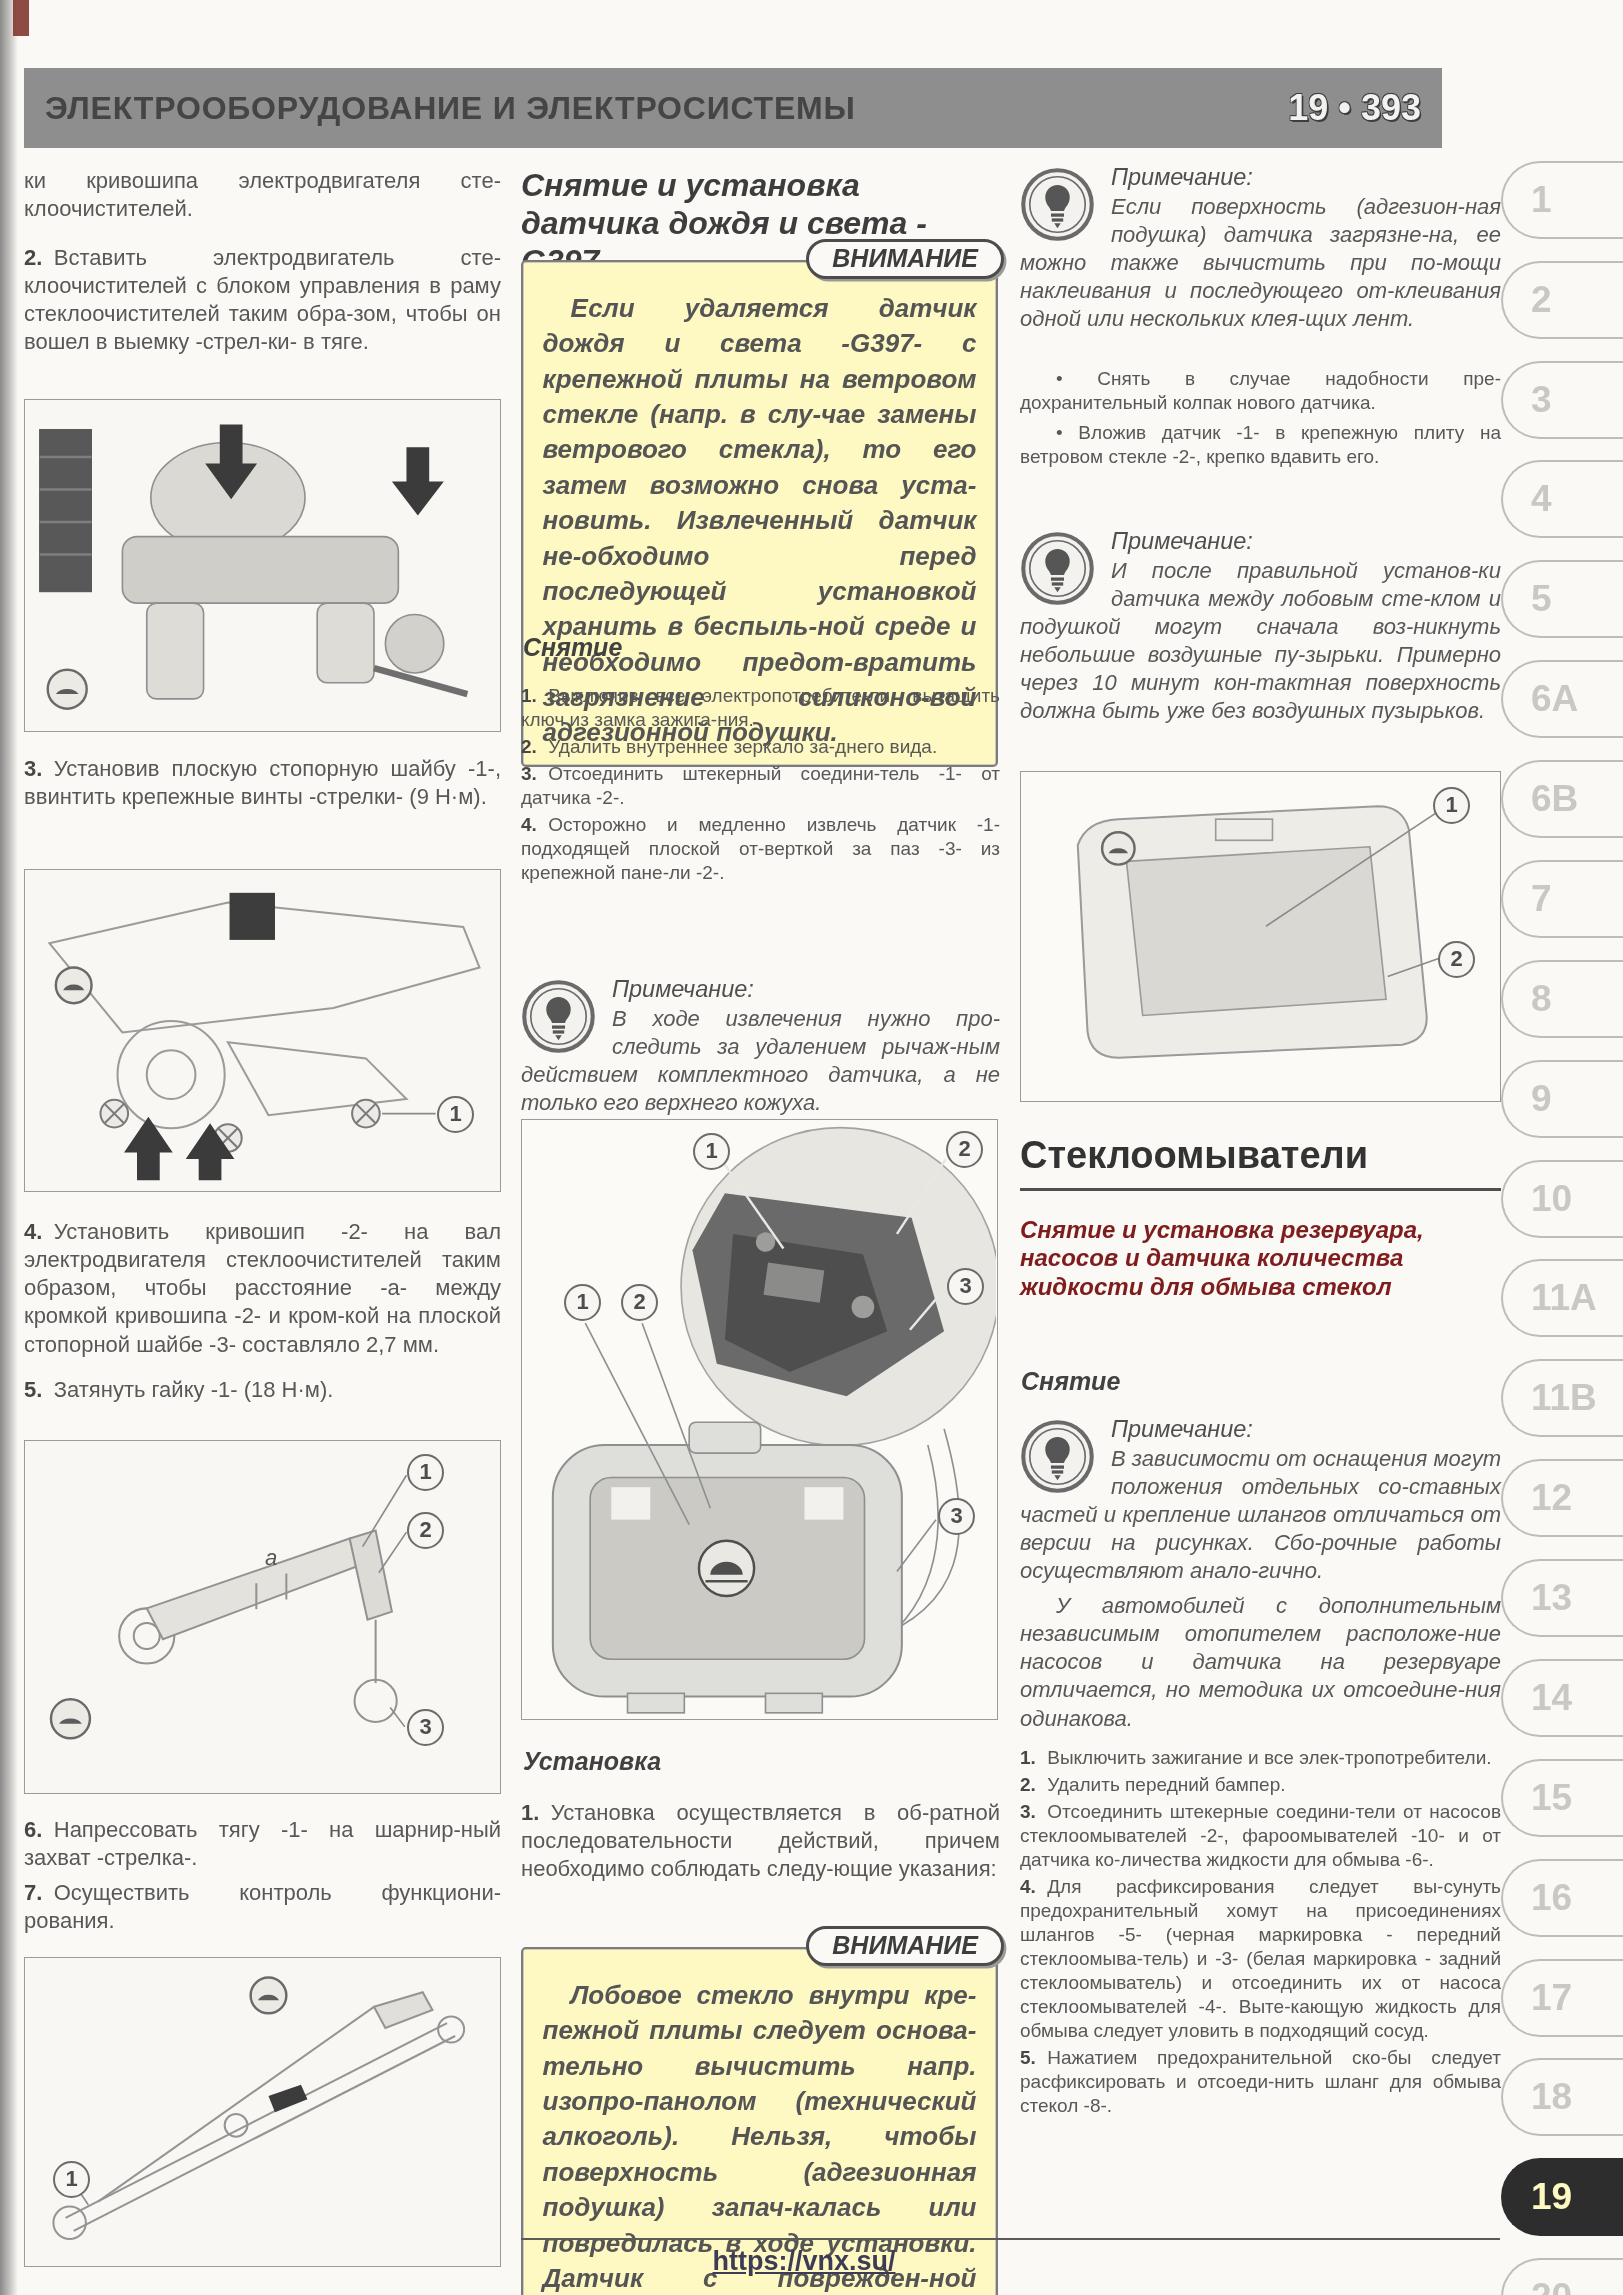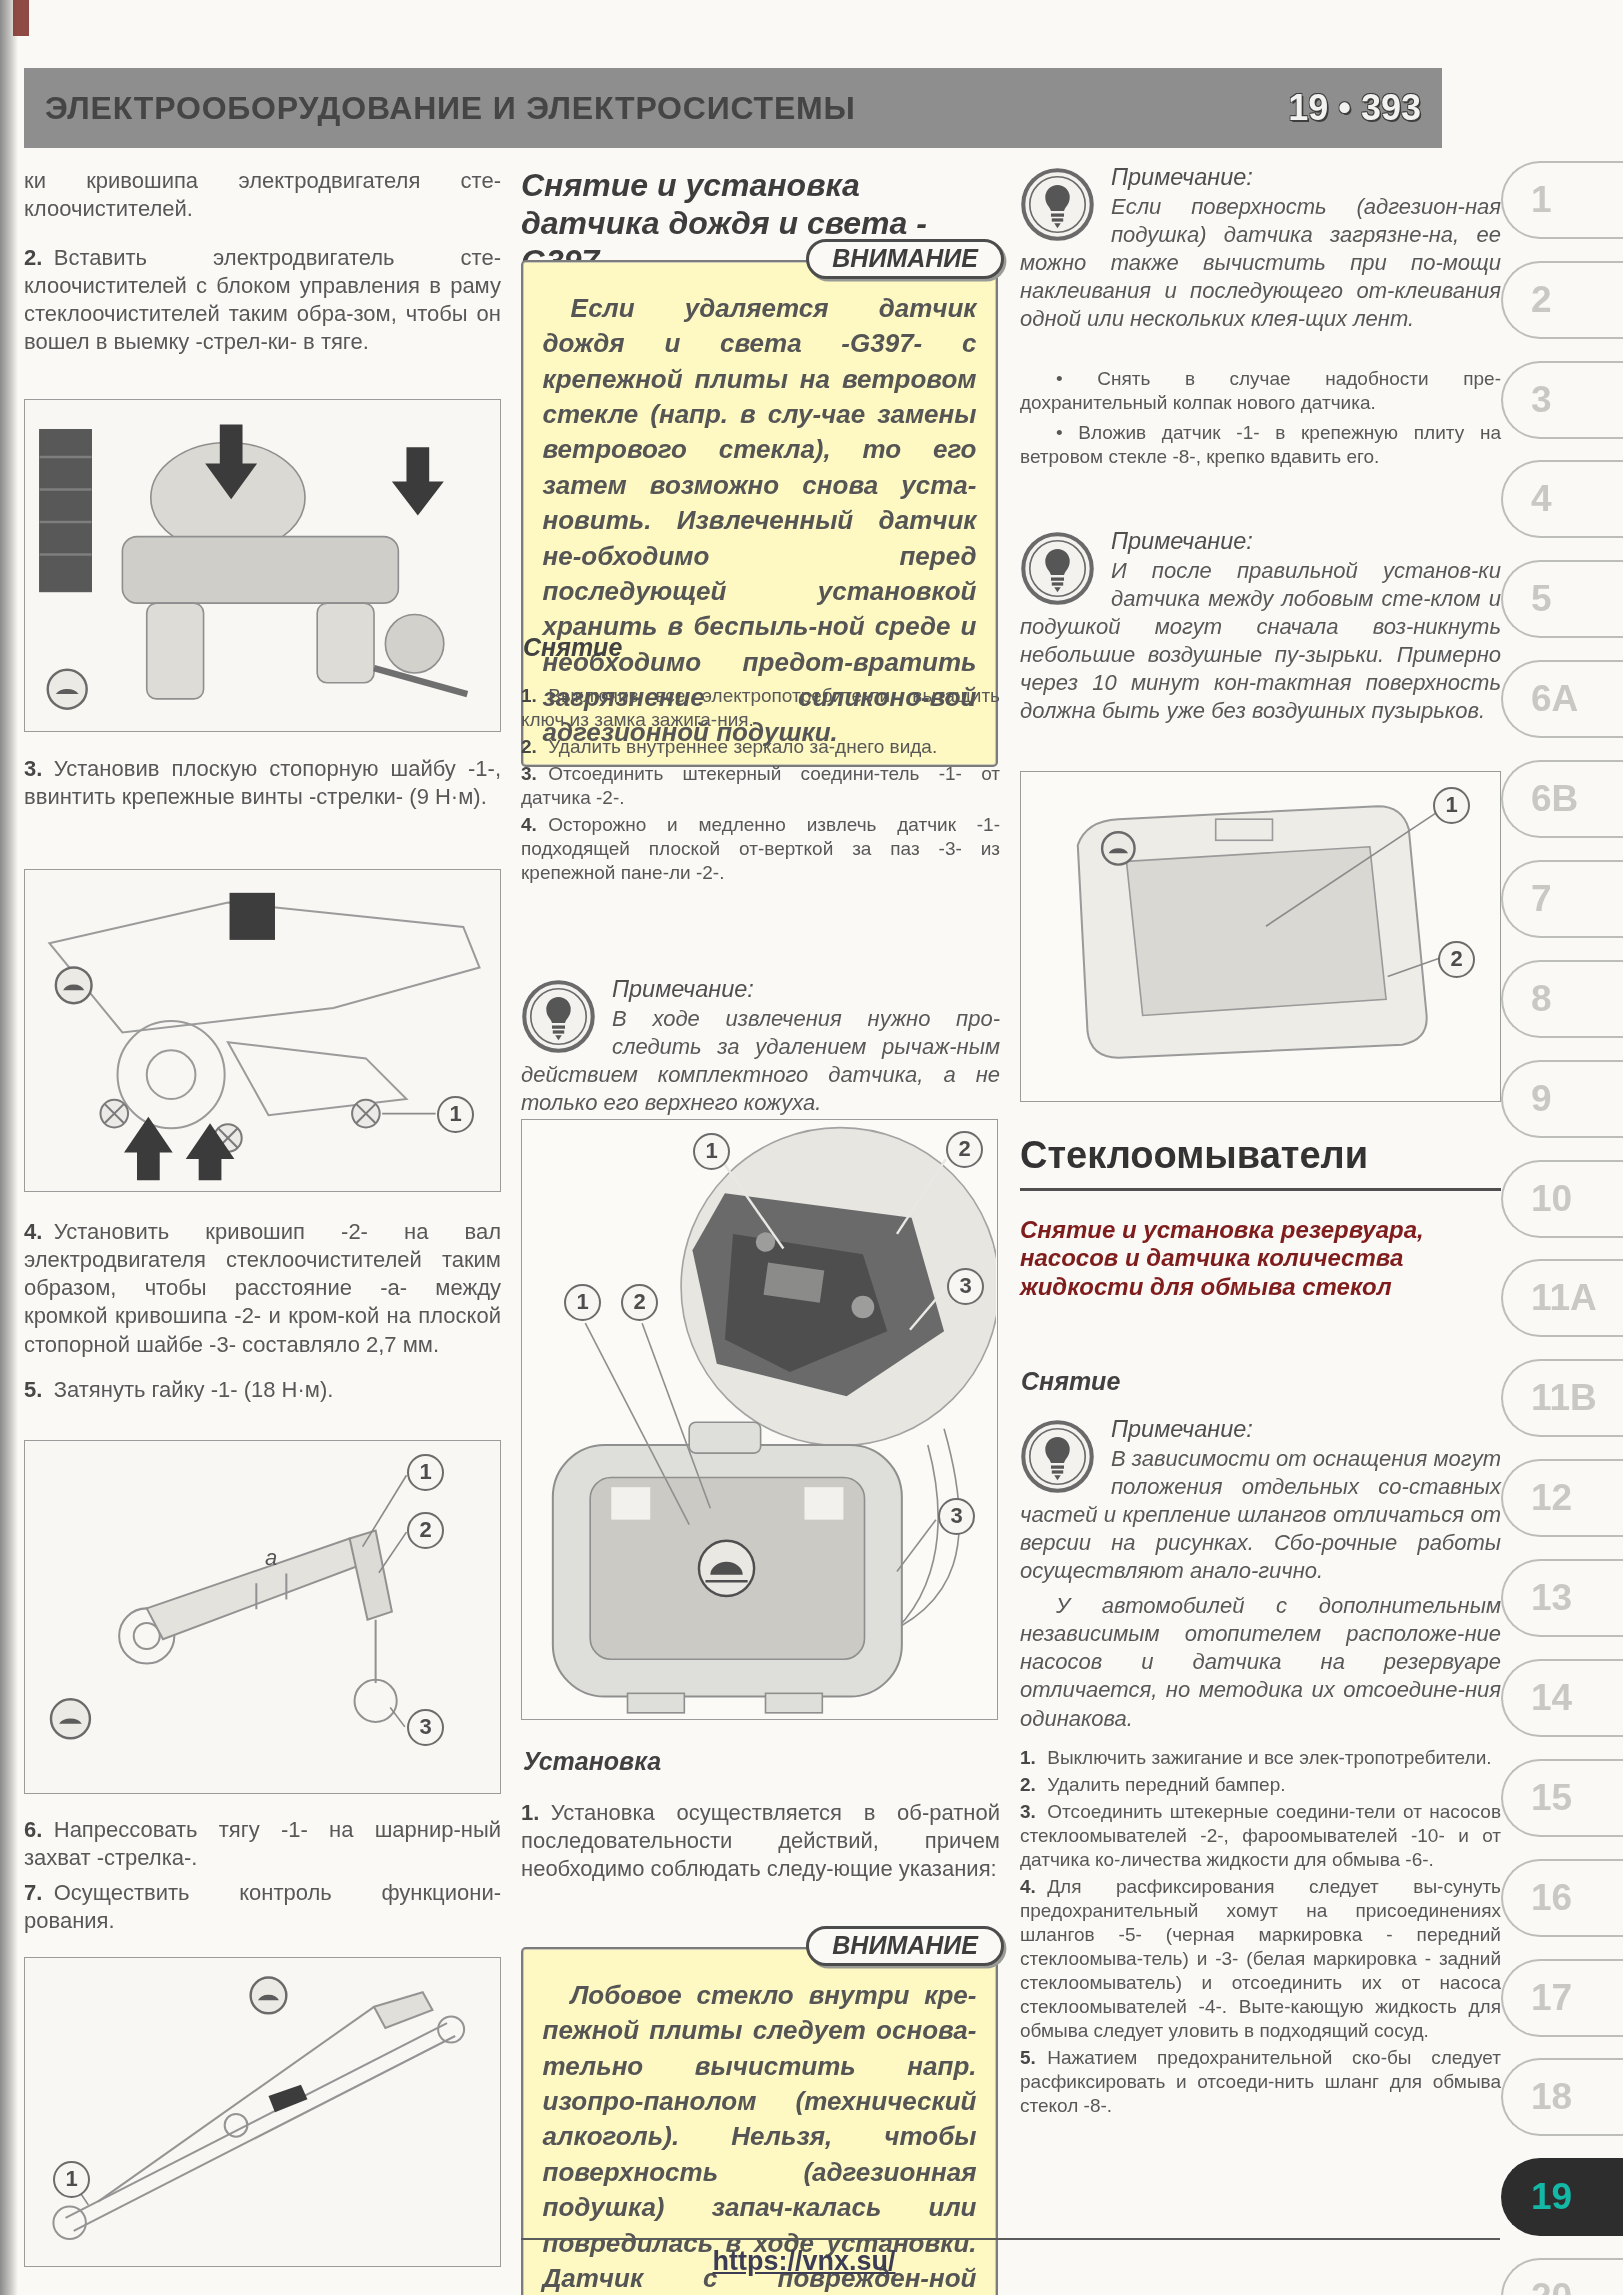--- a/index.html
+++ b/index.html
@@ -75,21 +75,21 @@
   }
   .dim { position:absolute; font-style:italic; font-size:22px; color:#555; }
 
   
   .tab {
     position:absolute; left:1501px; width:123px; height:78px;
     border:2.4px solid #bdbdba; border-right:none; border-radius:39px 0 0 39px;
     background:#faf9f6; font-weight:bold; font-size:37px; color:#c9c8c3;
     line-height:73px; padding-left:28px;
   }
-  .tab.active { background:#2d2d2d; border-color:#2d2d2d; color:#14b8a6; }
+  .tab.active { background:#2d2d2d; border-color:#2d2d2d; color:#fef9c3; }
 
   
   .footrule { position:absolute; left:521px; top:2238px; width:979px; border-top:2.4px solid #5b5b5b; }
   .flink { position:absolute; left:617px; top:2246px; width:374px; text-align:center;
            font-weight:bold; font-size:27px; color:#3c3c55; text-decoration:underline; }
   .publisher { position:absolute; left:1020px; top:2252px; width:481px; text-align:right;
                font-size:27px; color:#4a4a4a; }
 </style>
 </head>
 <body>
@@ -320,21 +320,21 @@
           <rect x="39" y="63" width="14" height="4" fill="#565656"></rect>
           <path d="M42,69 h8 l-4,6 z" fill="#565656"></path>
         </svg>
     </span>
     <p class="note-label">Примечание:</p>
     <p class="note-text">Если поверхность (адгезион-ная подушка) датчика загрязне-на, ее можно также вычистить при по-мощи наклеивания и последующего от-клеивания одной или нескольких клея-щих лент.</p>
   </div>
 
   <div class="flow" style="left:1020px;top:367px;width:481px;">
     <p class="bullet">•  Снять в случае надобности пре-дохранительный колпак нового датчика.</p>
-    <p class="bullet">•  Вложив датчик -1- в крепежную плиту на ветровом стекле -8-, крепко вдавить его.</p>
+    <p class="bullet">•  Вложив датчик -1- в крепежную плиту на ветровом стекле -2-, крепко вдавить его.</p>
   </div>
 
   <div class="note" style="left:1020px;top:528px;width:481px;">
     <span class="bulb">
       <svg width="75" height="75" viewBox="0 0 92 92">
           <circle cx="46" cy="46" r="42" fill="#f3f2ee" stroke="#6a6a6a" stroke-width="5"></circle>
           <circle cx="46" cy="46" r="34" fill="none" stroke="#6a6a6a" stroke-width="2"></circle>
           <path d="M46,22 a15,15 0 0 1 15,15 c0,9 -6,12 -7,17 h-16 c-1,-5 -7,-8 -7,-17 a15,15 0 0 1 15,-15 z" fill="#565656"></path>
           <rect x="38" y="57" width="16" height="4" fill="#565656"></rect>
           <rect x="39" y="63" width="14" height="4" fill="#565656"></rect>

